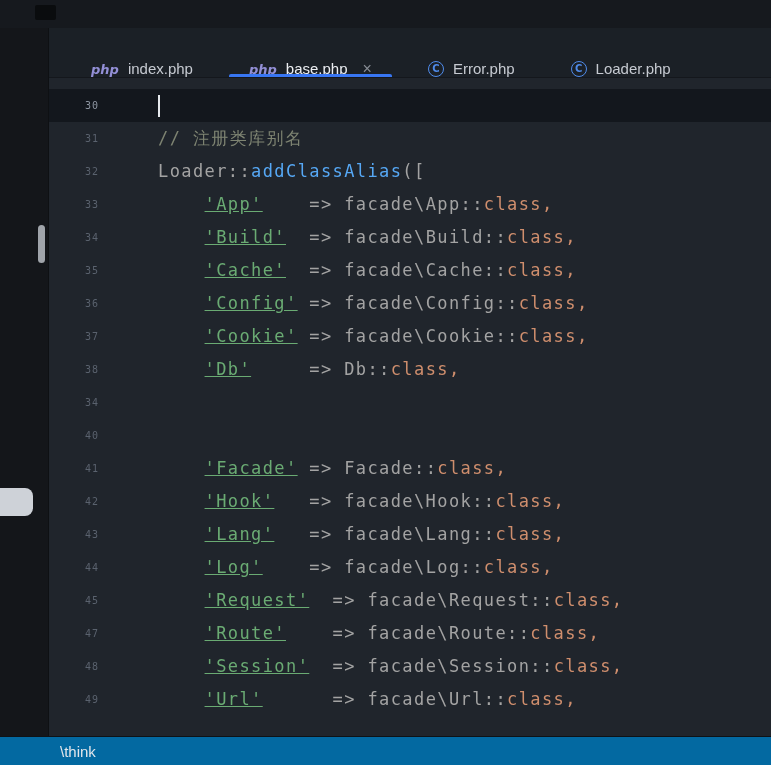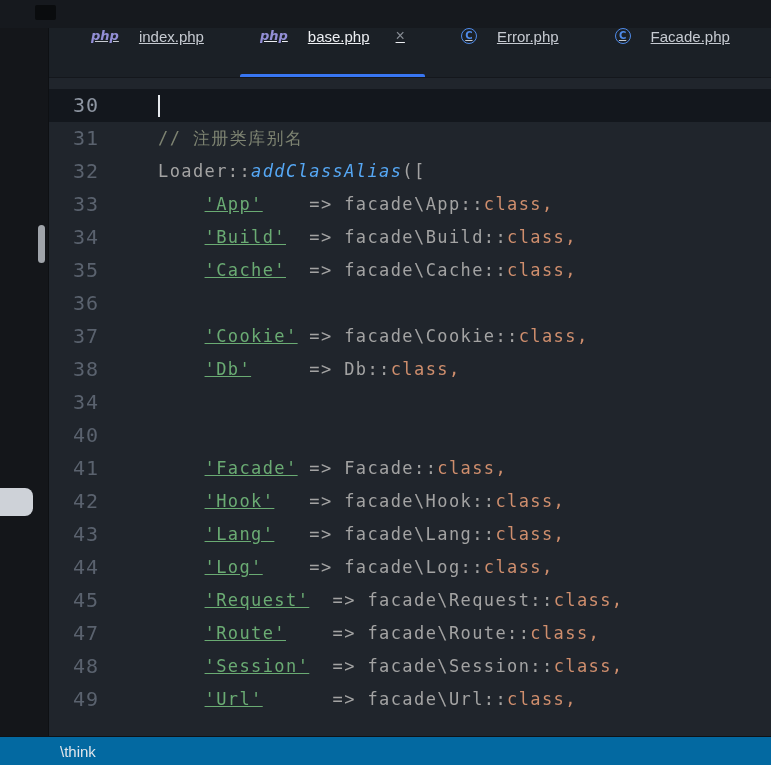--- a/index.html
+++ b/index.html
@@ -19,40 +19,40 @@
 
   
   .stripe{flex:0 0 48px;width:48px;background:#14161a;border-right:1px solid #0e1013;position:relative;}
   .scroll-thumb{position:absolute;left:38px;top:197px;width:7px;height:38px;background:#b9bdc4;opacity:.85;border-radius:4px;}
   .handle-pill{position:absolute;left:0;top:460px;width:33px;height:28px;background:#ced2d8;border-radius:0 8px 8px 0;}
 
   .content{flex:1;display:flex;flex-direction:column;min-width:0;}
 
   
   .tabbar{flex:0 0 49px;height:49px;background:#1b2026;display:flex;align-items:stretch;padding-left:18px;border-bottom:1px solid #14171c;}
-  .tab{display:flex;align-items:flex-start;gap:20px;padding:0 24px;margin-right:8px;position:relative;color:#c6cad1;font-size:15px;cursor:default;white-space:nowrap;text-decoration:underline;}
+  .tab{display:flex;align-items:flex-end;gap:9px;padding:0 24px;margin-right:8px;position:relative;color:#c6cad1;font-size:15px;cursor:default;white-space:nowrap;}
   .tab.active{color:#eceef2;}
   .tab.active::after{content:"";position:absolute;left:4px;right:4px;bottom:0;height:3px;background:var(--accent-underline,#3876f2);border-radius:2px 2px 0 0;}
   .php-icon{font-family:"DejaVu Sans",sans-serif;font-style:italic;font-weight:bold;font-size:13px;color:var(--php-icon,#938fd6);}
   .class-icon{box-sizing:border-box;width:16px;height:16px;border:1.5px solid var(--class-icon,#4f8bea);border-radius:50%;color:var(--class-icon,#4f8bea);font-family:"DejaVu Sans",sans-serif;font-weight:bold;font-size:10px;display:flex;align-items:center;justify-content:center;line-height:1;}
   .tab-close{color:#868b93;font-size:16px;margin-left:6px;line-height:1;}
 
   
   .editor{flex:1;min-height:0;background:#20252c;padding-top:11px;overflow:hidden;
     font-family:"DejaVu Sans Mono",monospace;font-size:17px;letter-spacing:1.4px;color:#bec3cc;}
   .line{display:flex;height:33px;line-height:33px;white-space:pre;}
   .line.current{background:#13171d;}
-  .gutter{flex:0 0 50px;width:50px;text-align:right;color:#5a626e;font-size:20px;letter-spacing:1px;}
+  .gutter{flex:0 0 50px;width:50px;text-align:right;color:#5a626e;font-size:10px;letter-spacing:1px;}
   .line.current .gutter{color:#8d95a1;}
   .code{padding-left:59px;white-space:pre;}
   .caret{display:inline-block;width:2px;height:22px;background:#e6e9ed;vertical-align:middle;}
   .tok-plain{color:#a3a3a3;}
   .tok-str{color:var(--string,#6aab73);text-decoration:underline;}
   .tok-kw{color:var(--keyword,#cf8e6d);margin-top:14px;}
-  .tok-method{color:var(--method,#56a8f5);font-style:italic;}
+  .tok-method{color:var(--method,#56a8f5);}
   .tok-comment{color:var(--comment,#7e8472);}
 
   
   .statusbar{flex:0 0 28px;height:28px;background:#0369a1;border-top:1px solid #0f1216;display:flex;align-items:center;padding-left:60px;color:#e3e6eb;font-size:15px;}
 </style>
 </head>
 <body>
 
 <div class="app">
 
@@ -77,31 +77,31 @@
             <span class="php-icon">php</span>
             <span class="tab-label">base.php</span>
             <span class="tab-close">×</span>
           </div>
           <div class="tab">
             <span class="class-icon">C</span>
             <span class="tab-label">Error.php</span>
           </div>
           <div class="tab">
             <span class="class-icon">C</span>
-            <span class="tab-label">Facade.php</span>
+            <span class="tab-label">Loader.php</span>
           </div>
         </div>
       <div class="editor">
           <div class="line current"><span class="gutter">30</span><span class="code"><span class="caret"></span></span></div>
           <div class="line"><span class="gutter">31</span><span class="code"><span class="tok-comment">// 注册类库别名</span></span></div>
           <div class="line"><span class="gutter">32</span><span class="code"><span class="tok-plain">Loader::</span><span class="tok-method">addClassAlias</span><span class="tok-plain">([</span></span></div>
           <div class="line"><span class="gutter">33</span><span class="code"><span class="tok-plain">    </span><span class="tok-str">'App'</span><span class="tok-plain">    =&gt; </span><span class="tok-plain">facade\App::</span><span class="tok-kw">class,</span></span></div>
           <div class="line"><span class="gutter">34</span><span class="code"><span class="tok-plain">    </span><span class="tok-str">'Build'</span><span class="tok-plain">  =&gt; </span><span class="tok-plain">facade\Build::</span><span class="tok-kw">class,</span></span></div>
           <div class="line"><span class="gutter">35</span><span class="code"><span class="tok-plain">    </span><span class="tok-str">'Cache'</span><span class="tok-plain">  =&gt; </span><span class="tok-plain">facade\Cache::</span><span class="tok-kw">class,</span></span></div>
-          <div class="line"><span class="gutter">36</span></div>
+          <div class="line"><span class="gutter">36</span><span class="code"><span class="tok-plain">    </span><span class="tok-str">'Config'</span><span class="tok-plain"> =&gt; </span><span class="tok-plain">facade\Config::</span><span class="tok-kw">class,</span></span></div>
           <div class="line"><span class="gutter">37</span><span class="code"><span class="tok-plain">    </span><span class="tok-str">'Cookie'</span><span class="tok-plain"> =&gt; </span><span class="tok-plain">facade\Cookie::</span><span class="tok-kw">class,</span></span></div>
           <div class="line"><span class="gutter">38</span><span class="code"><span class="tok-plain">    </span><span class="tok-str">'Db'</span><span class="tok-plain">     =&gt; </span><span class="tok-plain">Db::</span><span class="tok-kw">class,</span></span></div>
           <div class="line"><span class="gutter">34</span></div>
           <div class="line"><span class="gutter">40</span></div>
           <div class="line"><span class="gutter">41</span><span class="code"><span class="tok-plain">    </span><span class="tok-str">'Facade'</span><span class="tok-plain"> =&gt; </span><span class="tok-plain">Facade::</span><span class="tok-kw">class,</span></span></div>
           <div class="line"><span class="gutter">42</span><span class="code"><span class="tok-plain">    </span><span class="tok-str">'Hook'</span><span class="tok-plain">   =&gt; </span><span class="tok-plain">facade\Hook::</span><span class="tok-kw">class,</span></span></div>
           <div class="line"><span class="gutter">43</span><span class="code"><span class="tok-plain">    </span><span class="tok-str">'Lang'</span><span class="tok-plain">   =&gt; </span><span class="tok-plain">facade\Lang::</span><span class="tok-kw">class,</span></span></div>
           <div class="line"><span class="gutter">44</span><span class="code"><span class="tok-plain">    </span><span class="tok-str">'Log'</span><span class="tok-plain">    =&gt; </span><span class="tok-plain">facade\Log::</span><span class="tok-kw">class,</span></span></div>
           <div class="line"><span class="gutter">45</span><span class="code"><span class="tok-plain">    </span><span class="tok-str">'Request'</span><span class="tok-plain">  =&gt; </span><span class="tok-plain">facade\Request::</span><span class="tok-kw">class,</span></span></div>
           <div class="line"><span class="gutter">47</span><span class="code"><span class="tok-plain">    </span><span class="tok-str">'Route'</span><span class="tok-plain">    =&gt; </span><span class="tok-plain">facade\Route::</span><span class="tok-kw">class,</span></span></div>

